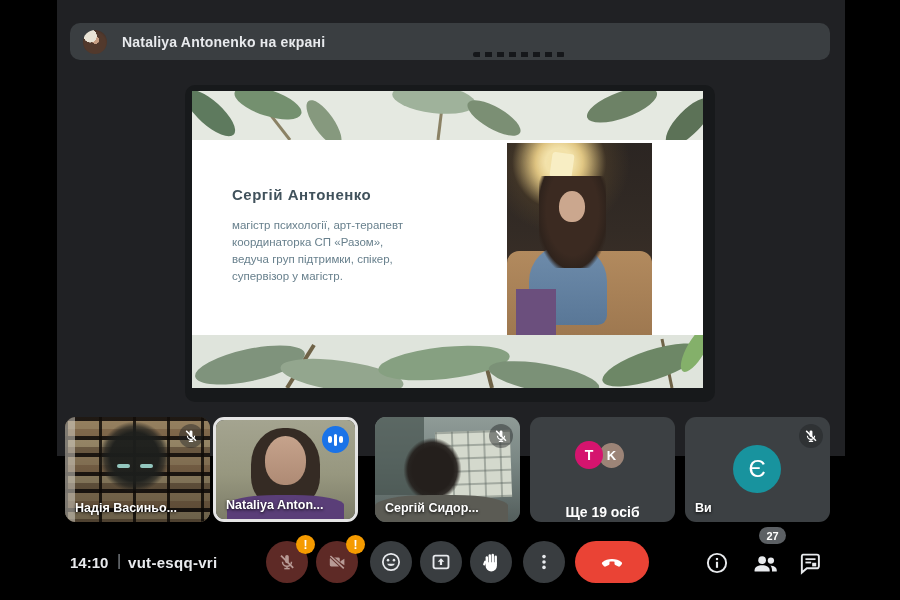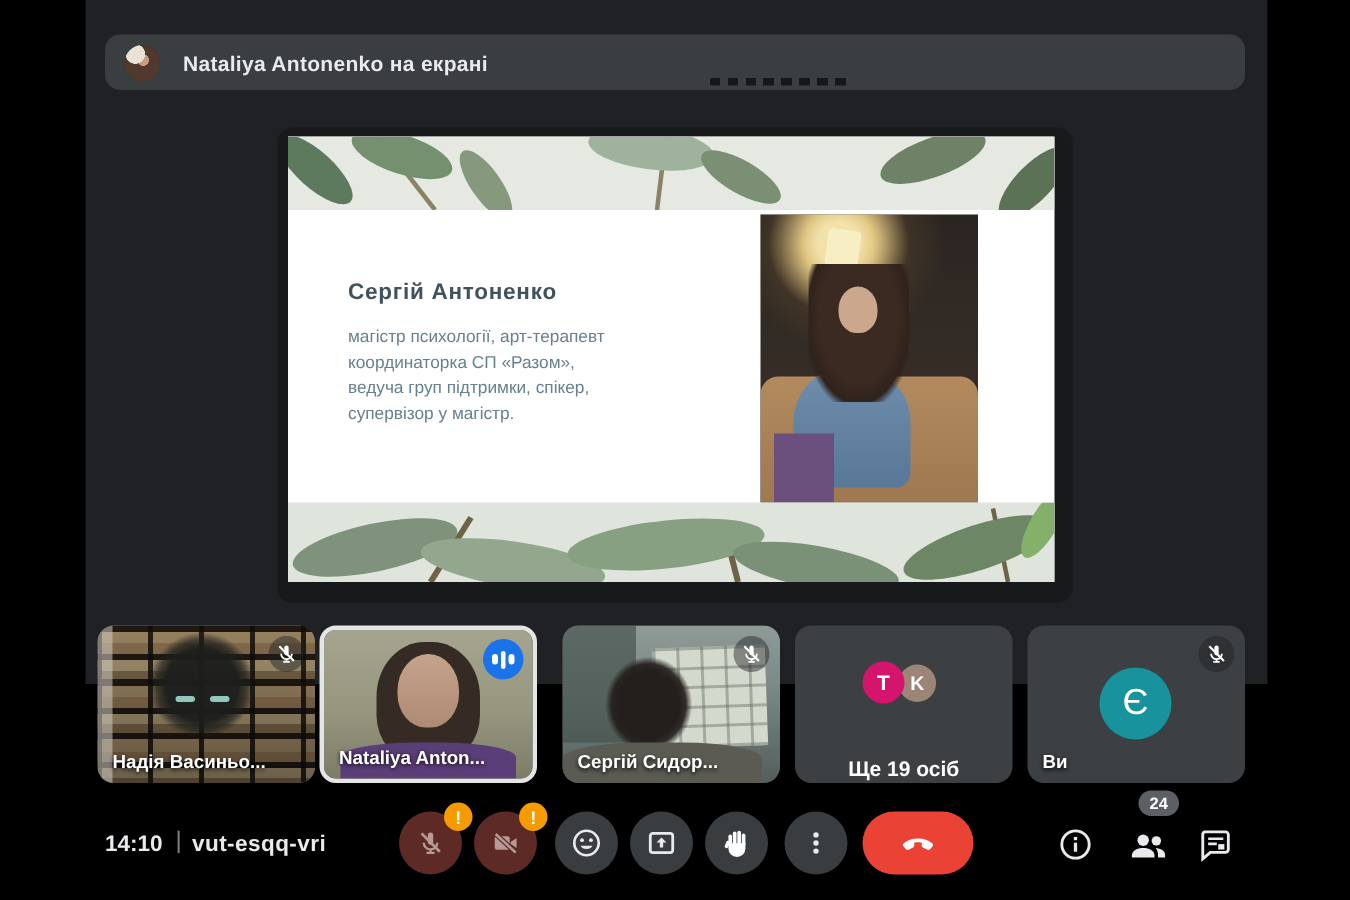--- a/index.html
+++ b/index.html
@@ -332,21 +332,21 @@
     </div>
 
     <div class="ricon r-info">
       <svg width="24" height="24" viewBox="0 0 20 20">
         <circle cx="10" cy="10" r="7.6" fill="none" stroke="#e8eaed" stroke-width="1.6"></circle>
         <rect x="9.1" y="5.8" width="1.8" height="1.8" fill="#e8eaed"></rect>
         <rect x="9.1" y="9" width="1.8" height="5" fill="#e8eaed"></rect>
       </svg>
     </div>
 
-    <div class="pbadge">24</div>
+    <div class="pbadge">27</div>
     <div class="ricon r-people">
       <svg width="27" height="27" viewBox="0 0 24 24">
         <g fill="#e8eaed">
           <circle cx="9" cy="9" r="3.4"></circle>
           <path d="M2.3 18c0-2.9 3.1-4.4 6.7-4.4s6.7 1.5 6.7 4.4v1.2H2.3z"></path>
           <circle cx="16.8" cy="9.4" r="2.8"></circle>
           <path d="M16.4 13.7c3 .2 5.6 1.7 5.6 4.1v1.4h-4.2V18c0-1.7-.5-3.1-1.4-4.3z"></path>
         </g>
       </svg>
     </div>

